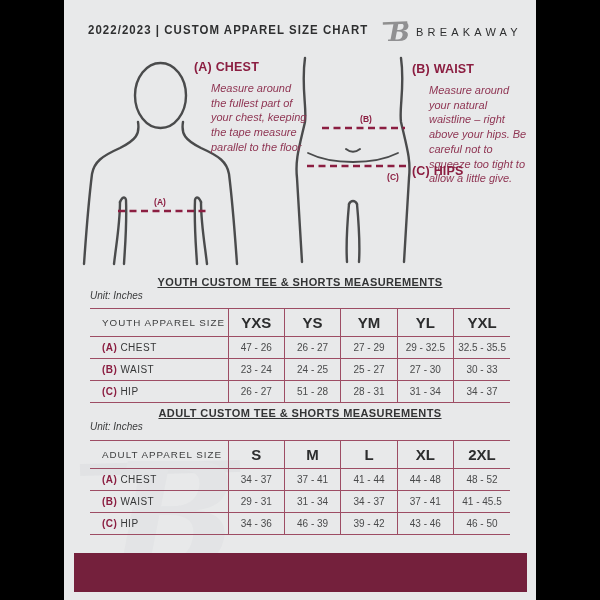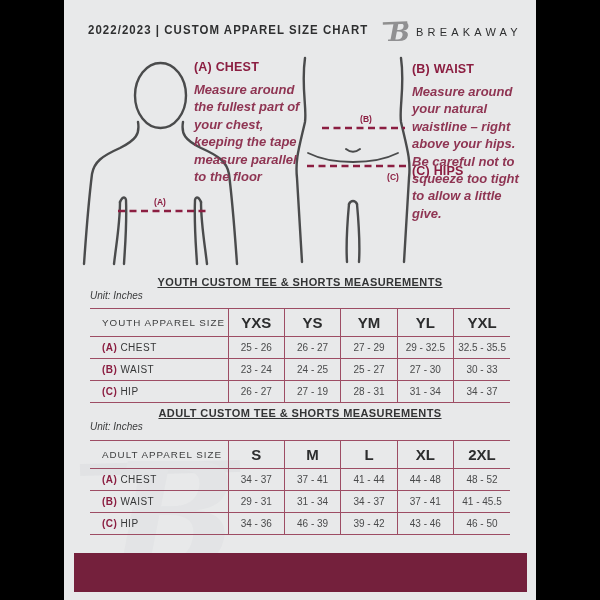--- a/index.html
+++ b/index.html
@@ -29,21 +29,21 @@
   .fig-torso{left:10px;top:56px;}
   .fig-lower{left:228px;top:56px;}
   .marker-label{font:bold 8.5px "Liberation Sans",sans-serif;fill:var(--maroon);}
 
   
   .instr{position:absolute;}
   .instr-a{left:130px;top:60px;width:114px;}
   .instr-b{left:348px;top:62px;width:118px;}
   .instr-c{left:348px;top:164px;width:120px;}
   .instr h3{font-size:12.5px;font-weight:800;color:var(--maroon);letter-spacing:.2px;margin-bottom:7px;}
-  .instr p{font-size:13px;font-style:italic;font-weight:700;color:var(--para);line-height:1.34;white-space:pre-line;}
+  .instr p{font-size:11px;font-style:italic;font-weight:400;color:var(--para);line-height:1.34;white-space:pre-line;margin-left:17px;}
 
   
   .tbl-title{position:absolute;left:26px;width:420px;text-align:center;font-size:11px;font-weight:bold;
     color:#333435;letter-spacing:.4px;text-decoration:underline;}
   .tbl-unit{position:absolute;left:26px;width:420px;text-align:left;font-size:10px;font-style:italic;
     color:#3a3b3c;}
   .youth-title{top:276px;} .youth-unit{top:290px;}
   .adult-title{top:407px;} .adult-unit{top:421px;}
 
   table.size-table{position:absolute;left:26px;width:420px;border-collapse:collapse;table-layout:fixed;}
@@ -143,38 +143,38 @@
           <th>YXS</th>
           <th>YS</th>
           <th>YM</th>
           <th>YL</th>
           <th>YXL</th>
         </tr>
       </thead>
       <tbody>
         <tr>
           <td class="rowlab"><span class="pfx">(A)</span><span>CHEST</span></td>
-          <td>25 - 26</td>
+          <td>47 - 26</td>
           <td>26 - 27</td>
           <td>27 - 29</td>
           <td>29 - 32.5</td>
           <td>32.5 - 35.5</td>
         </tr>
         <tr>
           <td class="rowlab"><span class="pfx">(B)</span><span>WAIST</span></td>
           <td>23 - 24</td>
           <td>24 - 25</td>
           <td>25 - 27</td>
           <td>27 - 30</td>
           <td>30 - 33</td>
         </tr>
         <tr>
           <td class="rowlab"><span class="pfx">(C)</span><span>HIP</span></td>
           <td>26 - 27</td>
-          <td>27 - 19</td>
+          <td>51 - 28</td>
           <td>28 - 31</td>
           <td>31 - 34</td>
           <td>34 - 37</td>
         </tr>
       </tbody>
     </table>
 
     <div class="tbl-title adult-title">ADULT CUSTOM TEE &amp; SHORTS MEASUREMENTS</div>
     <div class="tbl-unit adult-unit">Unit: Inches</div>
     <table class="size-table adult-table">

